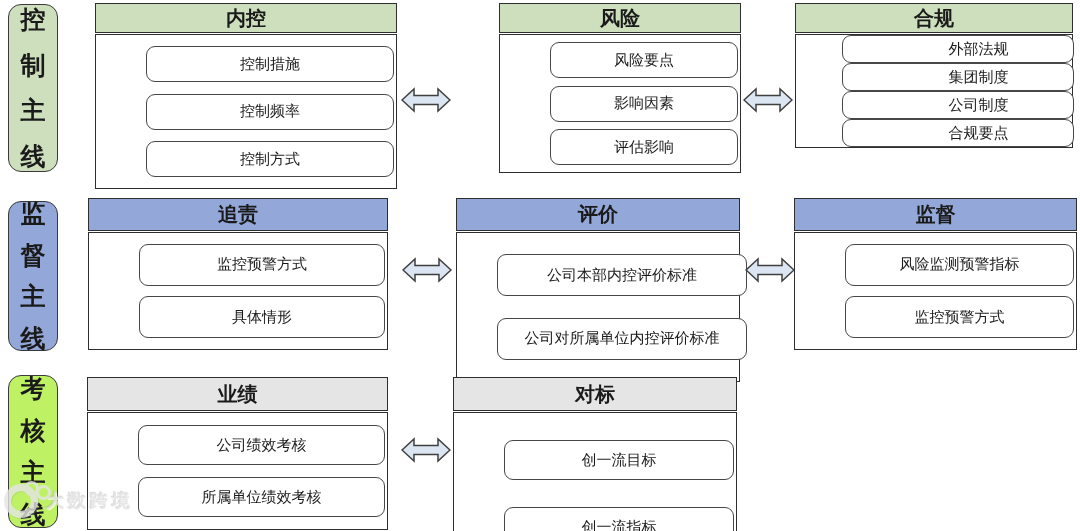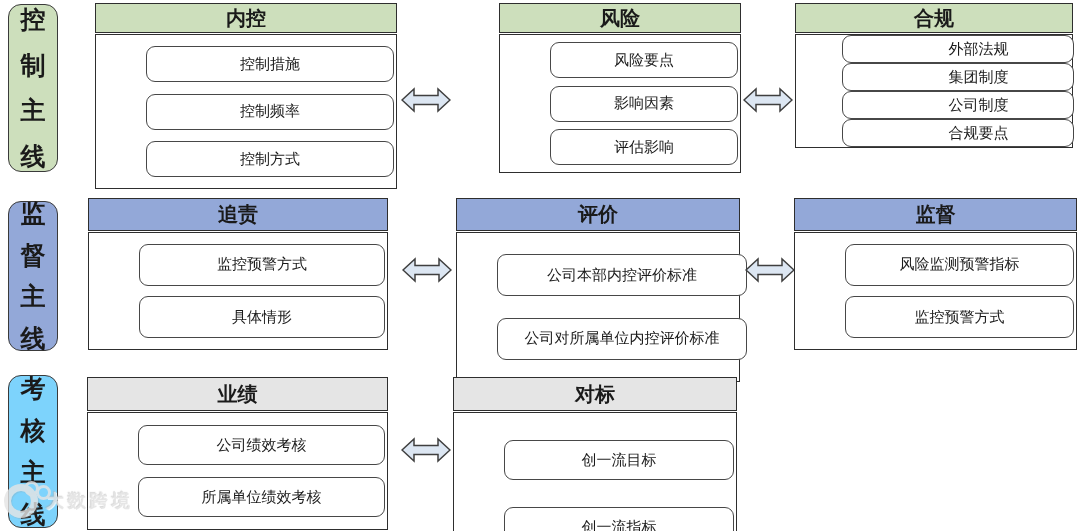--- a/index.html
+++ b/index.html
@@ -14,21 +14,21 @@
     position:absolute; left:8px; width:50px;
     border:1.6px solid #3a3a3a; border-radius:13px;
     display:flex; align-items:center; justify-content:center;
   }
   .lane-label span {
     display:inline-block; width:1.05em; font-size:25px; font-weight:700;
     text-align:center; word-break:break-all;
   }
   .ll-green { background:#cddfbc; }
   .ll-blue  { background:#93a8d8; }
-  .ll-cream { background:#7dd3fc; }
+  .ll-cream { background:#bef264; }
 
   
   .group { position:absolute; display:flex; flex-direction:column; }
   .group-header {
     border:1.5px solid #2e2e2e;
     display:flex; align-items:center; justify-content:center;
     font-size:20px; font-weight:700; flex:0 0 auto;
   }
   .gh-green { background:#cddfbc; }
   .gh-blue  { background:#93a8d8; }

